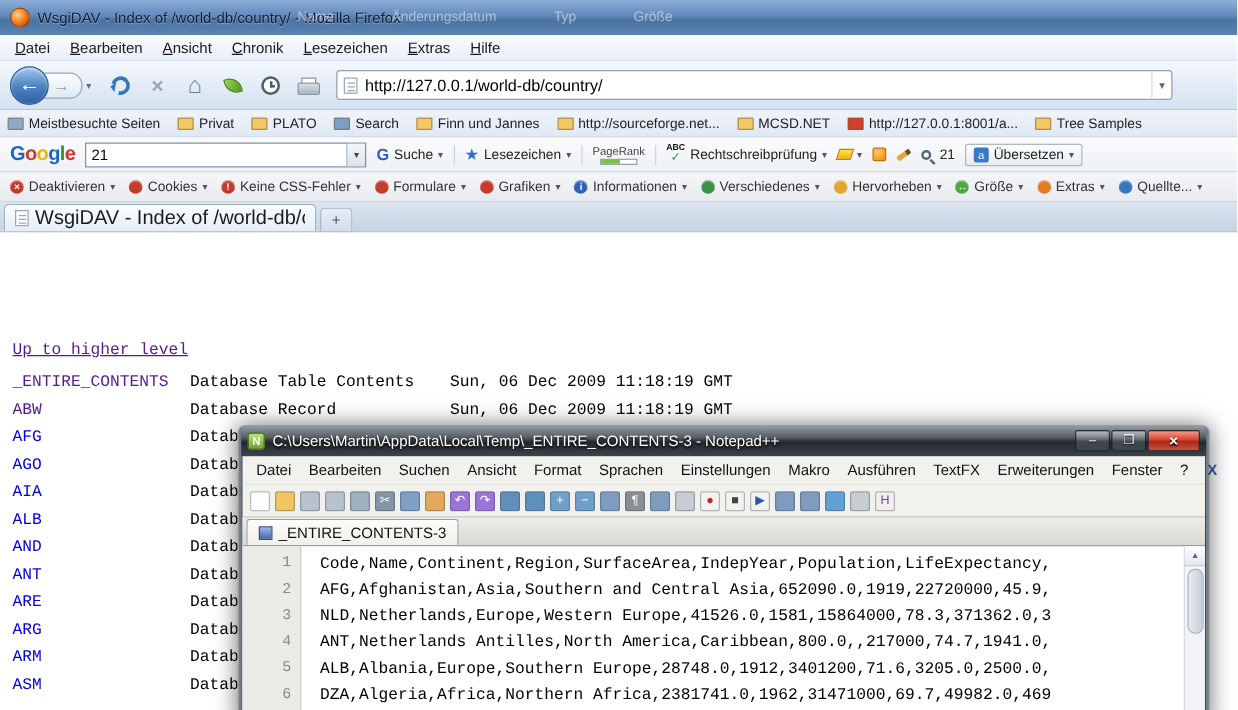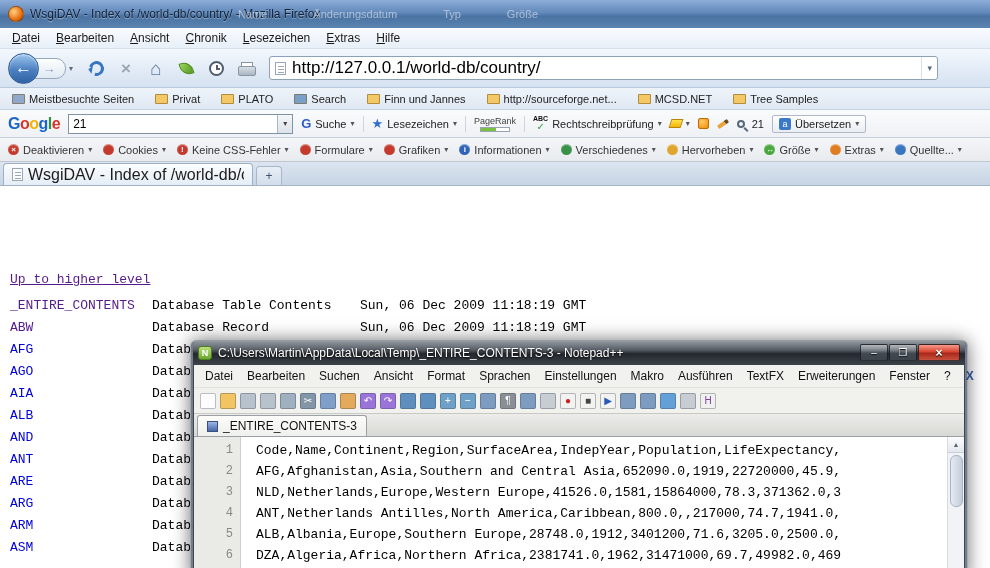--- a/index.html
+++ b/index.html
@@ -31,24 +31,24 @@
   .icon-leaf{width:13px;height:13px;background:linear-gradient(135deg,#9ad45e,#55981f);border-radius:0 80% 0 80%;transform:rotate(-15deg);border:1px solid #4a8a1a;}
   .icon-clock{width:15px;height:15px;border:2px solid #4e5d6d;border-radius:50%;background:#fdfdfd;position:relative;}
   .icon-clock::before{content:'';position:absolute;left:5px;top:2px;width:2px;height:5px;background:#4e5d6d;}
   .icon-clock::after{content:'';position:absolute;left:5px;top:5px;width:4px;height:2px;background:#4e5d6d;}
   .icon-printer{width:16px;height:13px;position:relative;}
   .icon-printer::before{content:'';position:absolute;left:3px;top:0;width:10px;height:5px;background:#fff;border:1px solid #8895a2;}
   .icon-printer::after{content:'';position:absolute;left:0;top:4px;width:16px;height:8px;background:linear-gradient(#d7dee5,#aab6c2);border:1px solid #8895a2;border-radius:2px;}
   .urlbar{flex:1;height:24px;margin-left:8px;margin-right:44px;background:#fff;border:1px solid #8fa1b6;border-radius:3px;display:flex;align-items:center;padding:0 0 0 5px;overflow:hidden;}
   .icon-page{width:11px;height:13px;background:#fff;border:1px solid #9aa7b5;position:relative;flex:none;}
   .icon-page::after{content:'';position:absolute;left:2px;top:3px;width:6px;height:1px;background:#9aa7b5;box-shadow:0 3px 0 #9aa7b5,0 6px 0 #9aa7b5;}
-  .url-text{font-size:17px;color:#000;margin-left:6px;flex:1;white-space:nowrap;overflow:hidden;}
+  .url-text{font-size:13px;color:#000;margin-left:6px;flex:1;white-space:nowrap;overflow:hidden;}
   .url-drop{font-size:9px;color:#5b6b7d;padding:0 5px;border-left:1px solid #d6dee8;height:100%;display:flex;align-items:center;}
 
-  .ff-bookmarksbar{top:88px;height:22px;display:flex;align-items:center;padding-left:6px;gap:9px;background:linear-gradient(#eff4fa,#dfe8f3);border-bottom:1px solid #c6d2e0;font-size:11px;color:#222;overflow:hidden;white-space:nowrap;}
+  .ff-bookmarksbar{top:88px;height:22px;display:flex;align-items:center;gap:2px;background:linear-gradient(#eff4fa,#dfe8f3);border-bottom:1px solid #c6d2e0;font-size:11px;color:#222;overflow:hidden;white-space:nowrap;}
   .bm-item{display:flex;align-items:center;gap:4px;padding:2px 6px;flex:none;}
   .icon-folder{width:13px;height:10px;border:1px solid rgba(120,95,30,.55);border-radius:1px;position:relative;flex:none;}
 
   .ff-googlebar{top:110px;height:28px;display:flex;align-items:center;padding:0 8px;gap:8px;background:linear-gradient(#fafbfc,#eef1f5);border-bottom:1px solid #c9cfd8;font-size:11px;color:#222;overflow:hidden;white-space:nowrap;}
   .g-logo{font-size:16px;font-weight:bold;letter-spacing:-0.5px;flex:none;}
   .g-search{width:225px;height:20px;border:1px solid #7f93a8;background:#fff;display:flex;align-items:center;flex:none;}
   .g-search input{flex:1;border:none;outline:none;font-size:12px;padding-left:4px;font-family:inherit;background:transparent;min-width:0;}
   .combo-drop{width:15px;height:100%;background:linear-gradient(#f4f6f9,#dde3ea);border-left:1px solid #aab6c4;font-size:8px;display:flex;align-items:center;justify-content:center;color:#444;flex:none;}
   .g-btn{display:flex;align-items:center;gap:4px;flex:none;}
   .g-G{font-weight:bold;color:#2a5cc8;font-size:13px;}
@@ -204,20 +204,24 @@
       <span class="bm-item">
         <span class="icon-folder" style="background: rgb(243, 200, 101);"></span>
         <span>http://sourceforge.net...</span>
       </span>
 
       <span class="bm-item">
         <span class="icon-folder" style="background: rgb(243, 200, 101);"></span>
         <span>MCSD.NET</span>
       </span>
 
+      <span class="bm-item">
+        <span class="icon-folder" style="background: rgb(208, 64, 46);"></span>
+        <span>http://127.0.0.1:8001/a...</span>
+      </span>
 
       <span class="bm-item">
         <span class="icon-folder" style="background: rgb(243, 200, 101);"></span>
         <span>Tree Samples</span>
       </span>
     </div>
 
   <div class="bar ff-googlebar">
     <span class="g-logo"><span style="color: rgb(26, 102, 200);">G</span><span style="color: rgb(216, 52, 42);">o</span><span style="color: rgb(240, 180, 0);">o</span><span style="color: rgb(26, 102, 200);">g</span><span style="color: rgb(46, 148, 64);">l</span><span style="color: rgb(216, 52, 42);">e</span></span>
     <span class="g-search">

